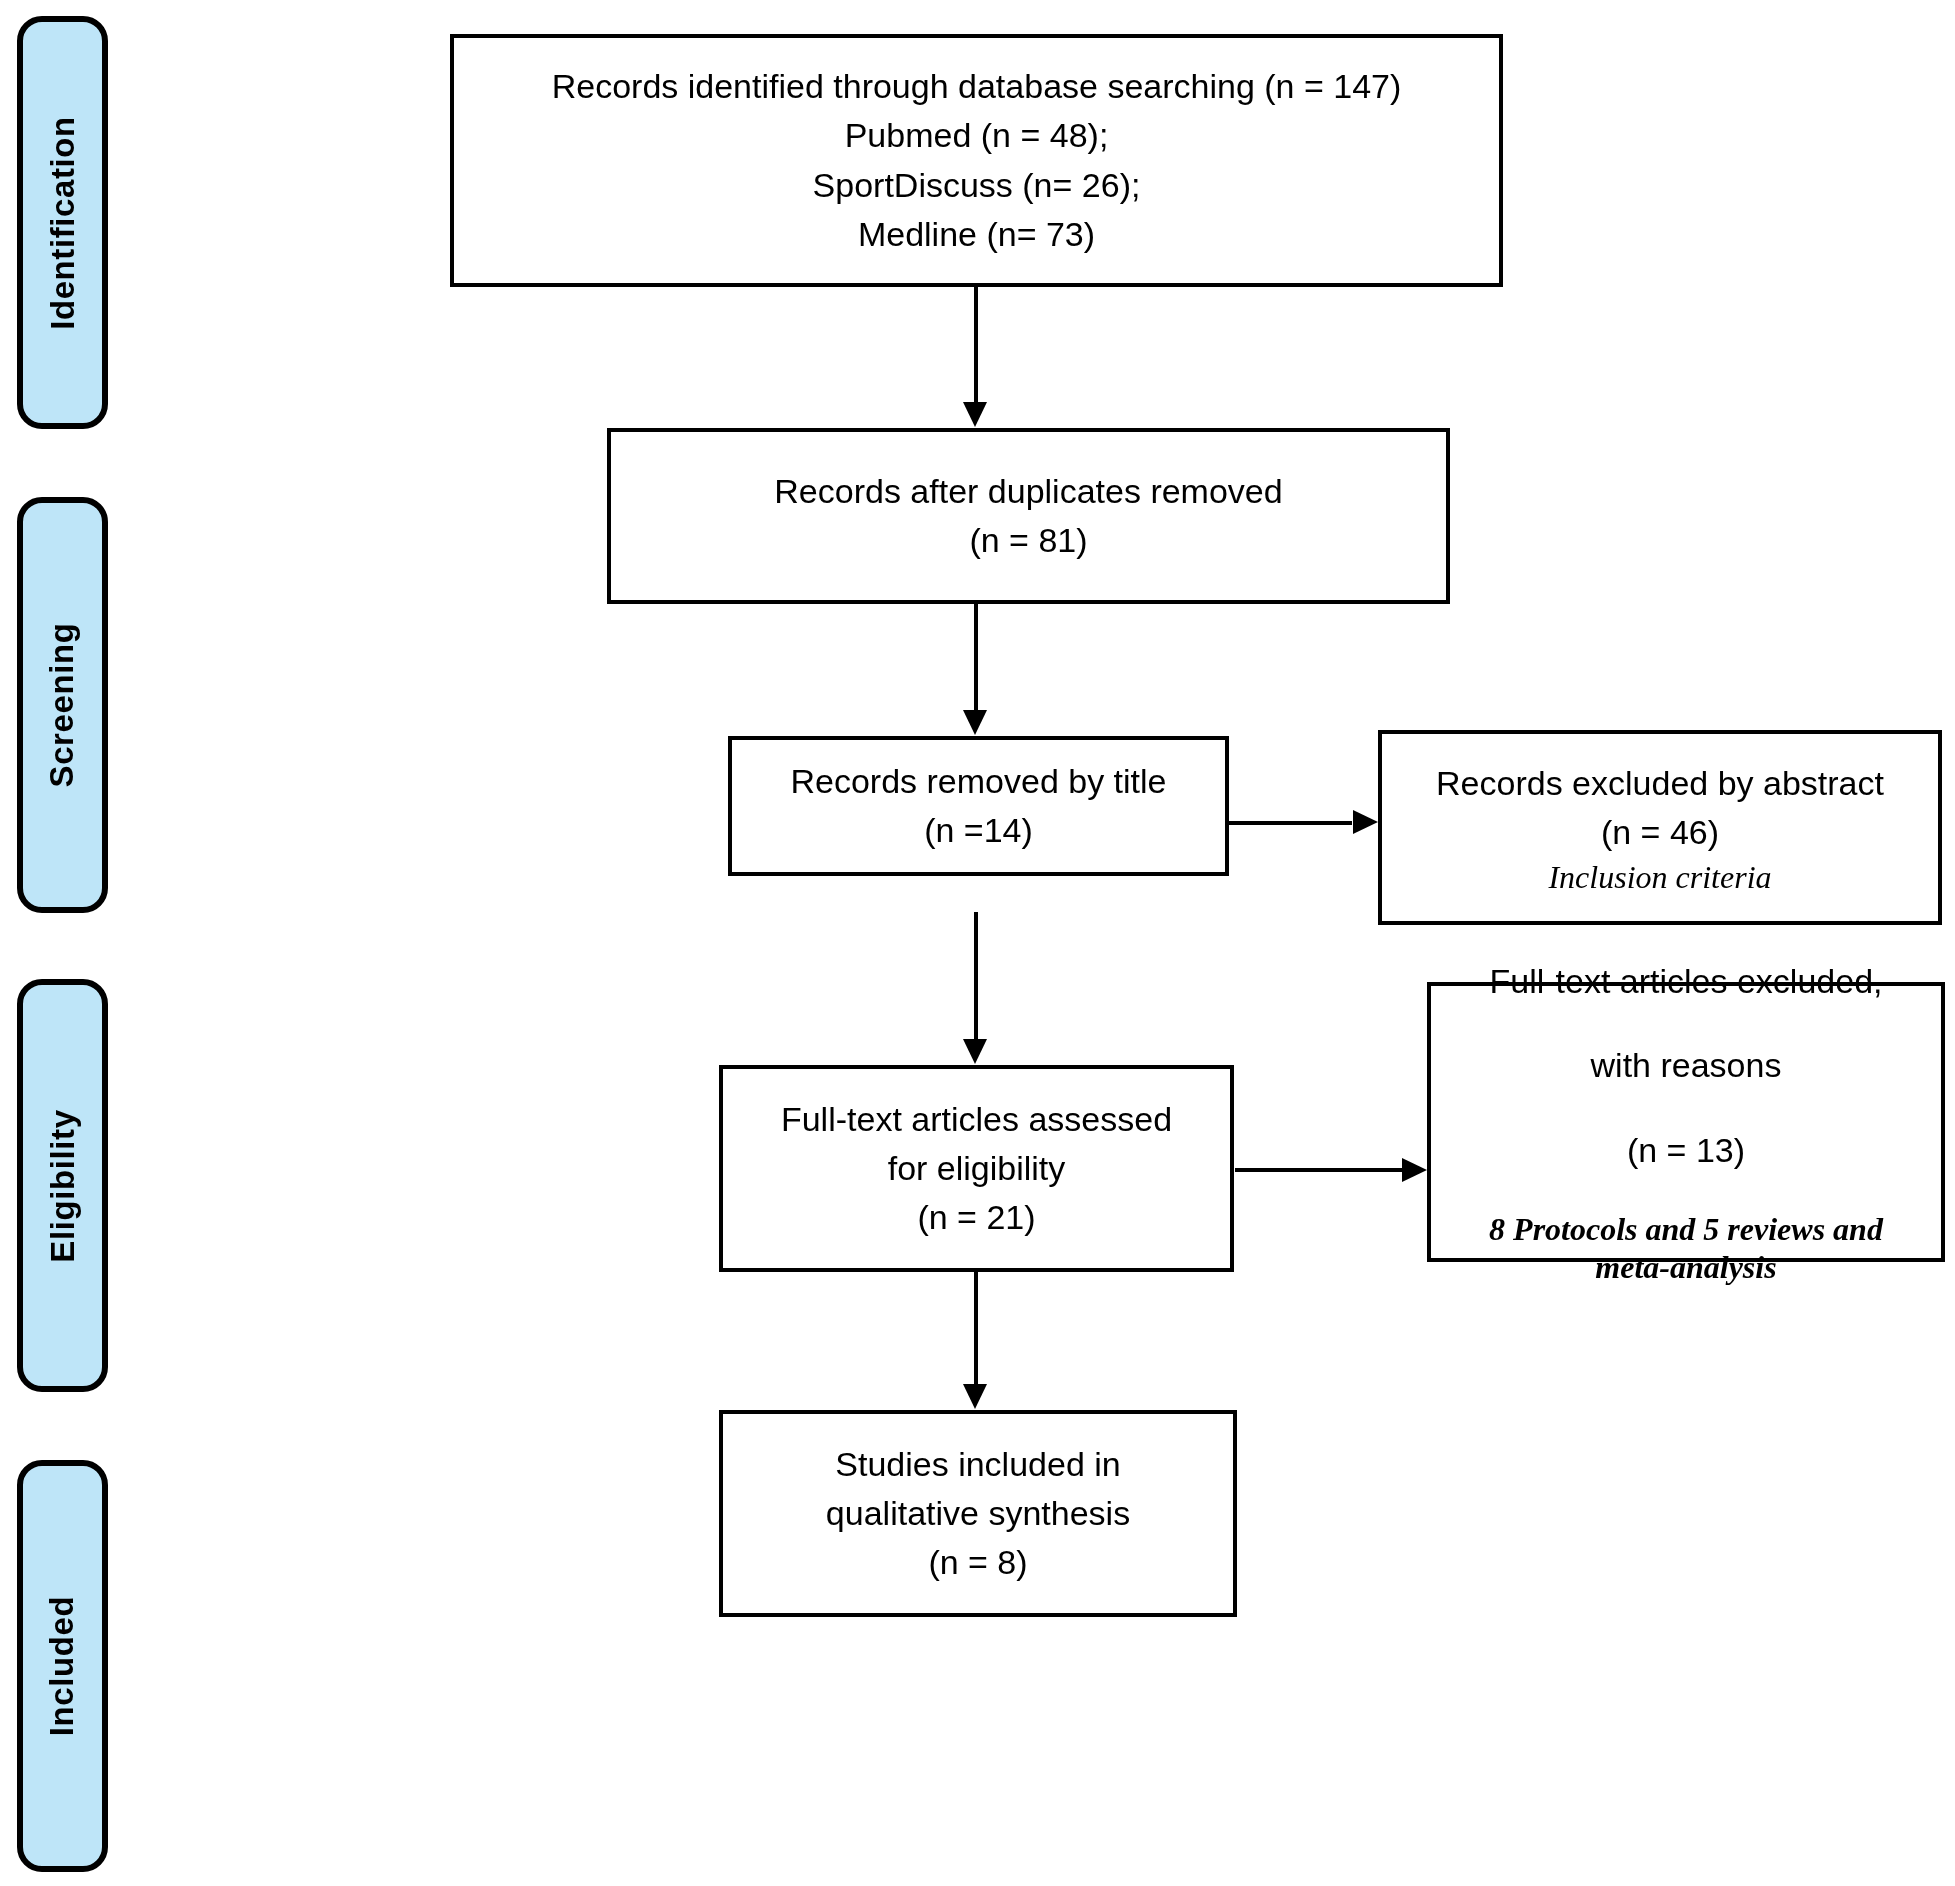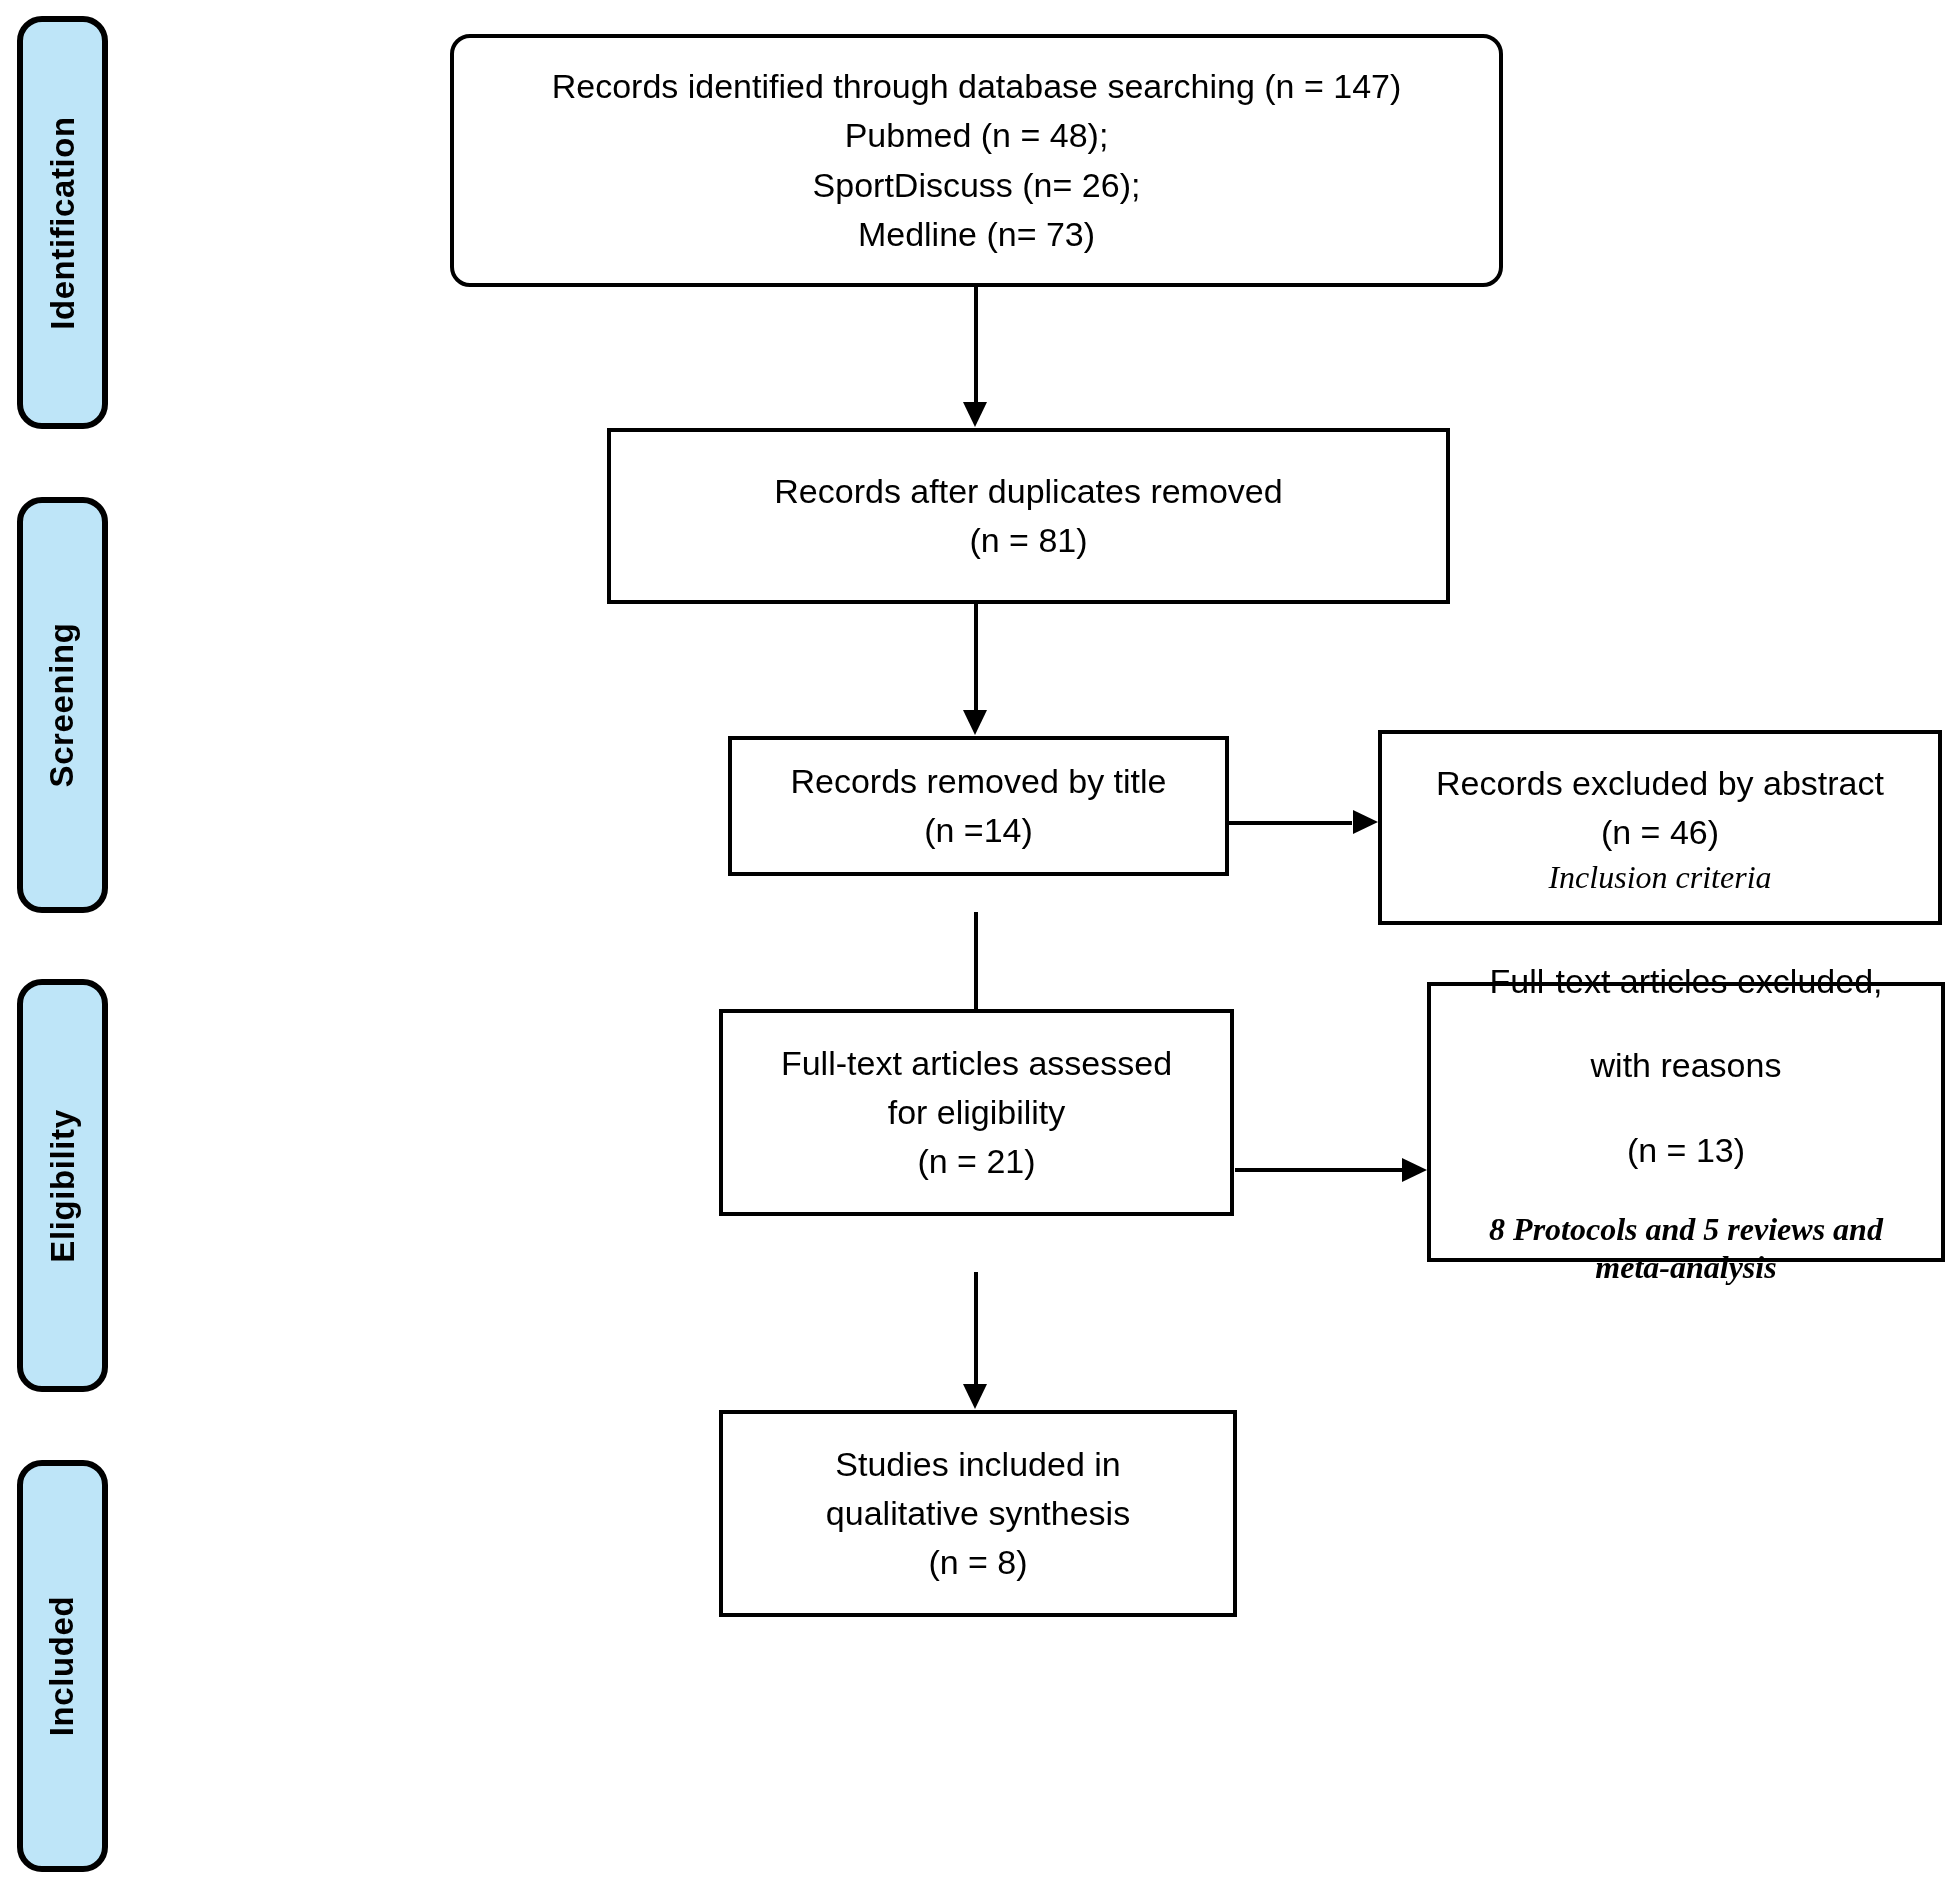--- a/index.html
+++ b/index.html
@@ -80,21 +80,21 @@
   <div class="stage" style="top:497px;height:416px;">
     <span class="stage-text">Screening</span>
   </div>
   <div class="stage" style="top:979px;height:413px;">
     <span class="stage-text">Eligibility</span>
   </div>
   <div class="stage" style="top:1460px;height:412px;">
     <span class="stage-text">Included</span>
   </div>
 
-  <div class="box" style="left:450px;top:34px;width:1053px;height:253px;border-radius:20px;">
+  <div class="box" style="left:450px;top:34px;width:1053px;height:253px;">
     <div>Records identified through database searching (n = 147)</div>
     <div>Pubmed (n = 48);</div>
     <div>SportDiscuss (n= 26);</div>
     <div>Medline (n= 73)</div>
   </div>
 
   <div>
     <div class="vline" style="left:974px;top:287px;height:117px;"></div>
     <div class="tri-down" style="left:963px;top:402px;"></div>
   </div>
@@ -123,21 +123,21 @@
     <div>Records excluded by abstract</div>
     <div>(n = 46)</div>
     <div class="note">Inclusion criteria</div>
   </div>
 
   <div>
     <div class="vline" style="left:974px;top:912px;height:129px;"></div>
     <div class="tri-down" style="left:963px;top:1039px;"></div>
   </div>
 
-  <div class="box" style="left:719px;top:1009px;width:515px;height:207px;align-items:center;">
+  <div class="box" style="left:719px;top:1065px;width:515px;height:207px;align-items:center;">
     <div>Full-text articles assessed</div>
     <div>for eligibility</div>
     <div>(n = 21)</div>
   </div>
 
   <div>
     <div class="hline" style="left:1235px;top:1168px;width:169px;"></div>
     <div class="tri-right" style="left:1402px;top:1158px;"></div>
   </div>
 

